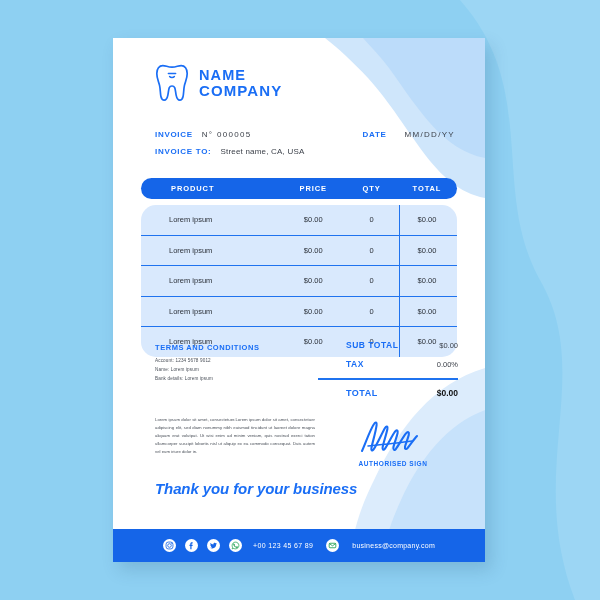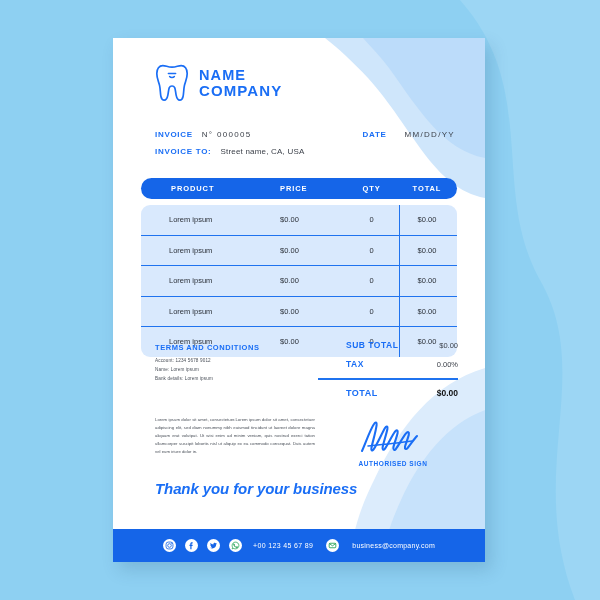--- a/index.html
+++ b/index.html
@@ -46,30 +46,30 @@
   .meta-right .meta-lbl{margin-right:9px;}
 
   
   .tbl{position:absolute;left:28px;top:140px;width:316px;}
   .tbl-head{
     height:21px;background:#1565e8;border-radius:11px;
     display:flex;align-items:center;
     color:#fff;font-size:7.5px;font-weight:bold;letter-spacing:.9px;
   }
   .tbl-body{
-    margin-top:6px;background:#d9e9fd;border-radius:9px;position:relative;
+    margin-top:6px;background:#d9e9fd;border-radius:15px;position:relative;
     overflow:hidden;
   }
   .row{
     height:29.5px;display:flex;align-items:center;
     font-size:7.5px;color:#2b3038;position:relative;
   }
   .row + .row{border-top:1.6px solid #1f73ef;}
   .c1{width:44%;padding-left:28px;box-sizing:border-box;}
-  .c2{width:21%;}
+  .c2{width:21%;text-align:center;}
   .c3{width:16%;text-align:center;}
   .c4{width:19%;text-align:center;}
   .tbl-head .c1{padding-left:30px;}
   .vline{
     position:absolute;left:81.5%;top:0;bottom:0;width:1.8px;background:#1f73ef;
   }
 
   
   .sec-title{
     color:#1a6ef5;font-weight:bold;font-size:7.5px;letter-spacing:.55px;

